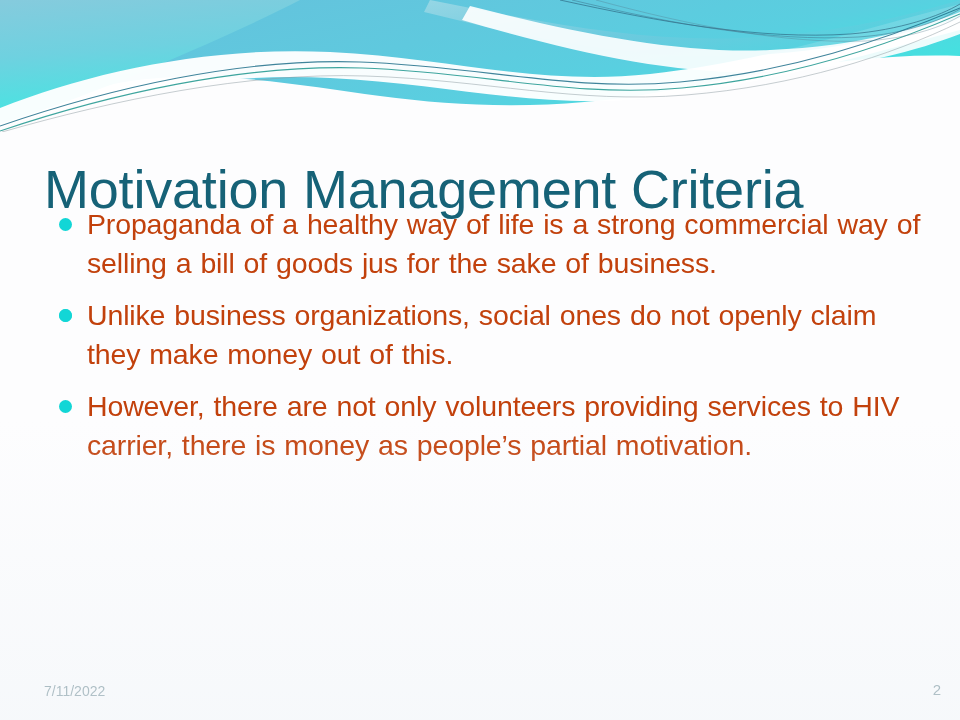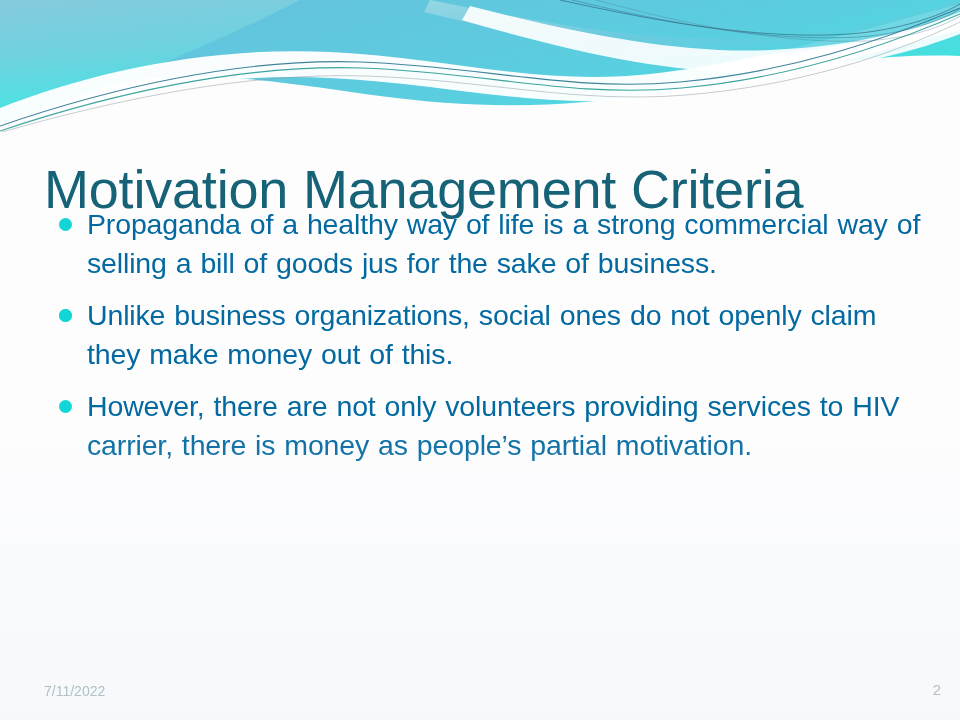--- a/index.html
+++ b/index.html
@@ -67,21 +67,21 @@
     margin: 0;
     padding: 0;
     list-style: none;
   }
   .body-item {
     position: relative;
     padding-left: 31px;
     margin-bottom: 13px;
     font-size: 28.5px;
     line-height: 39px;
-    color: #0369a1;
+    color: #c2410c;
     letter-spacing: -0.15px;
     word-spacing: 1.2px;
   }
   .body-item:last-child { margin-bottom: 0; }
   .bullet-dot {
     position: absolute;
     left: 3px;
     top: 13px;
     width: 13px;
     height: 13px;

